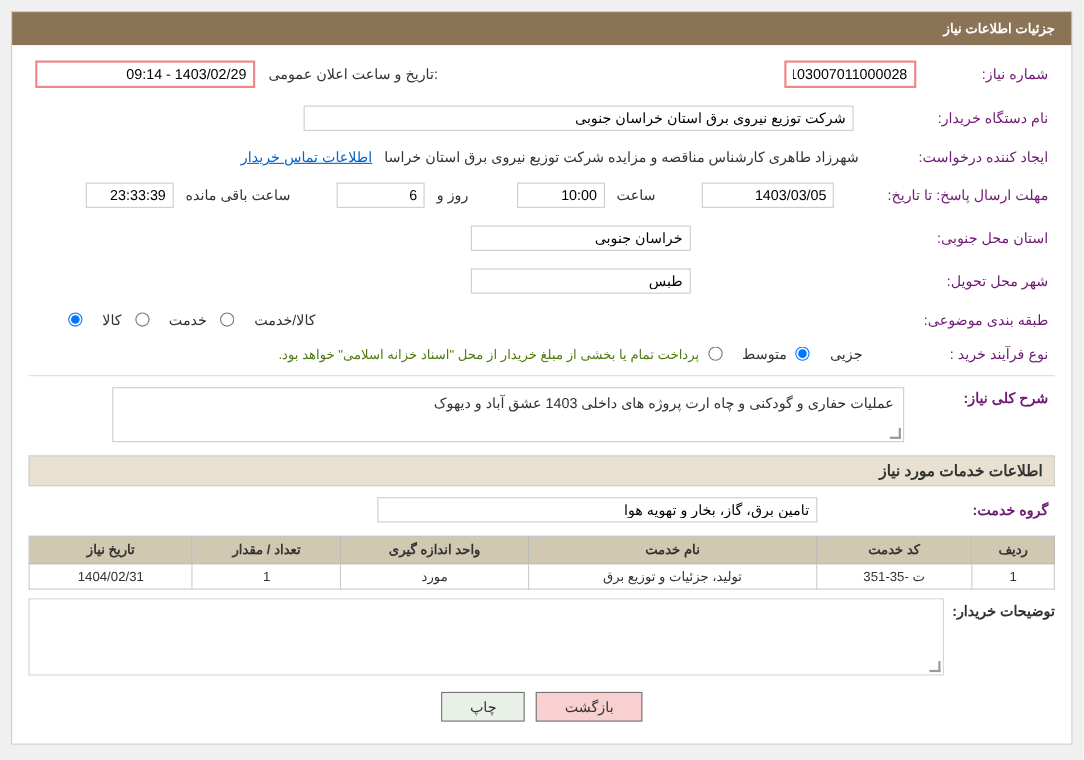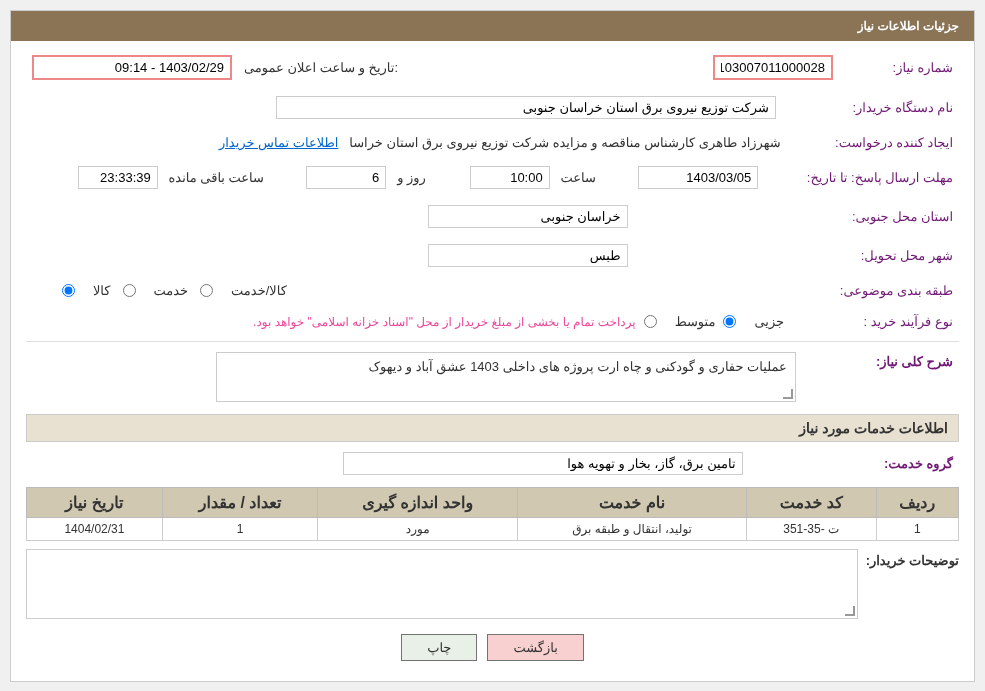--- a/index.html
+++ b/index.html
@@ -104,21 +104,21 @@
     .service-table {
       width: 100%;
       border-collapse: collapse;
       margin-top: 6px;
     }
     .service-table th {
       background: #d0c8b0;
       border: 1px solid #bbb;
       padding: 5px 8px;
       text-align: center;
-      font-size: 16px;
+      font-size: 12px;
     }
     .service-table td {
       border: 1px solid #ccc;
       padding: 4px 13px;
       text-align: center;
       background: #fff;
       font-size: 12px;
     }
     .service-table tr:nth-child(even) td { background: #f9f9f9; }
     .button-row {
@@ -316,35 +316,35 @@
           <td class="value-cell">
             <div class="radio-group" style="justify-content:flex-start; gap:8px;">
               <div class="radio-item">
                 <span>جزیی</span>
                 <input type="radio" name="process" checked="" style="">
               </div>
               <div class="radio-item">
                 <span>متوسط</span>
                 <input type="radio" name="process" style="">
               </div>
-              <span style="color:#ec4899; font-size:12px;">پرداخت تمام یا بخشی از مبلغ خریدار از محل "اسناد خزانه اسلامی" خواهد بود.</span>
+              <span style="color:#4d7c0f; font-size:12px;">پرداخت تمام یا بخشی از مبلغ خریدار از محل "اسناد خزانه اسلامی" خواهد بود.</span>
             </div>
           </td>
         </tr>
       </tbody>
         </table>
 
       <hr class="divider-line">
 
       <table class="info-table">
         <tbody>
             <tr>
           <td class="label-cell" style="font-weight:bold; vertical-align:top; padding-top:6px;">شرح کلی نیاز:</td>
           <td class="value-cell">
-            <div style="border:1px solid #ccc; padding:6px 8px; min-height:50px; background:#fff; text-align:right; direction:rtl; width:580px; position:relative;">
+            <div style="border:1px solid #ccc; padding:6px 8px; min-height:50px; background:#fff; text-align:right; direction:rtl; width:720px; position:relative;">
               <span>عملیات حفاری و گودکنی و چاه ارت پروژه های داخلی 1403 عشق آباد و دیهوک</span>
               <div class="desc-box-resize"></div>
             </div>
           </td>
         </tr>
       </tbody>
         </table>
 
       <div class="section-title">اطلاعات خدمات مورد نیاز</div>
 
@@ -367,21 +367,21 @@
             <th>نام خدمت</th>
             <th>واحد اندازه گیری</th>
             <th>تعداد / مقدار</th>
             <th>تاریخ نیاز</th>
           </tr>
         </thead>
         <tbody id="service-tbody">
         <tr>
     <td>1</td>
     <td>ت -35-351</td>
-    <td>تولید، انتقال و طبقه برق</td>
+    <td>تولید، جزئیات و توزیع برق</td>
     <td>مورد</td>
     <td>1</td>
     <td>1404/02/31</td>
   </tr>
           </tbody>
       </table>
 
       <div class="buyer-desc-section">
         <div class="buyer-desc-label">توضیحات خریدار:</div>
         <div class="desc-box" style="min-width:0; flex:1; height:70px; border:1px solid #ccc; background:#fff; position:relative;">

